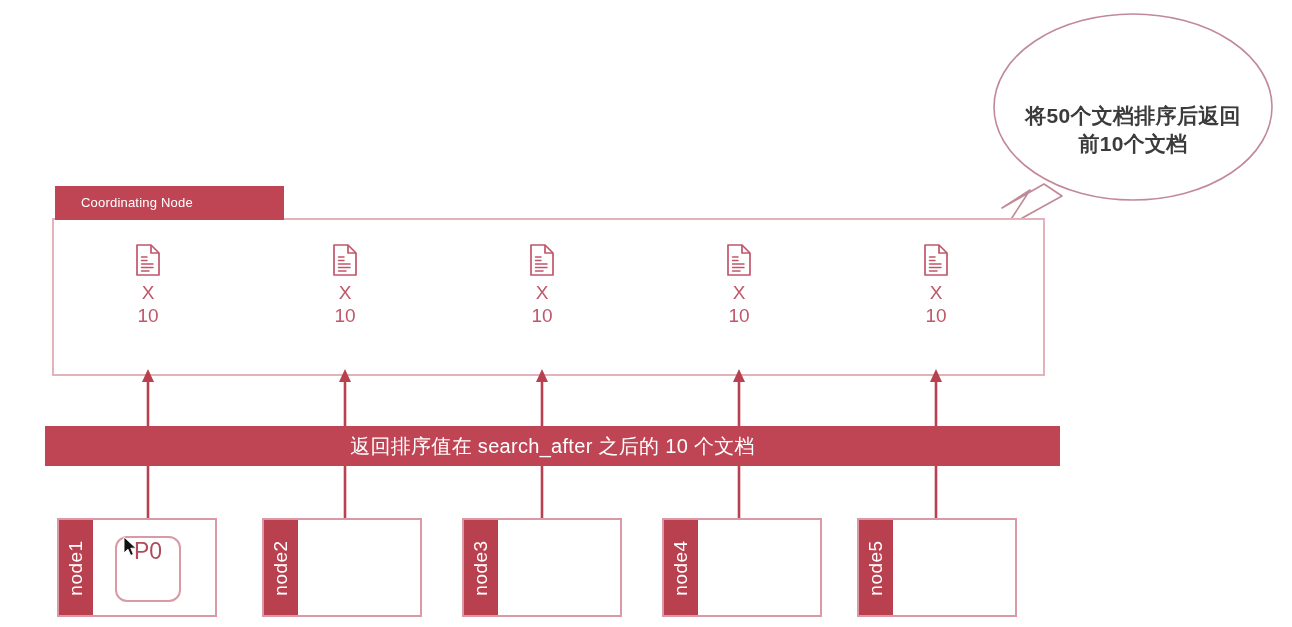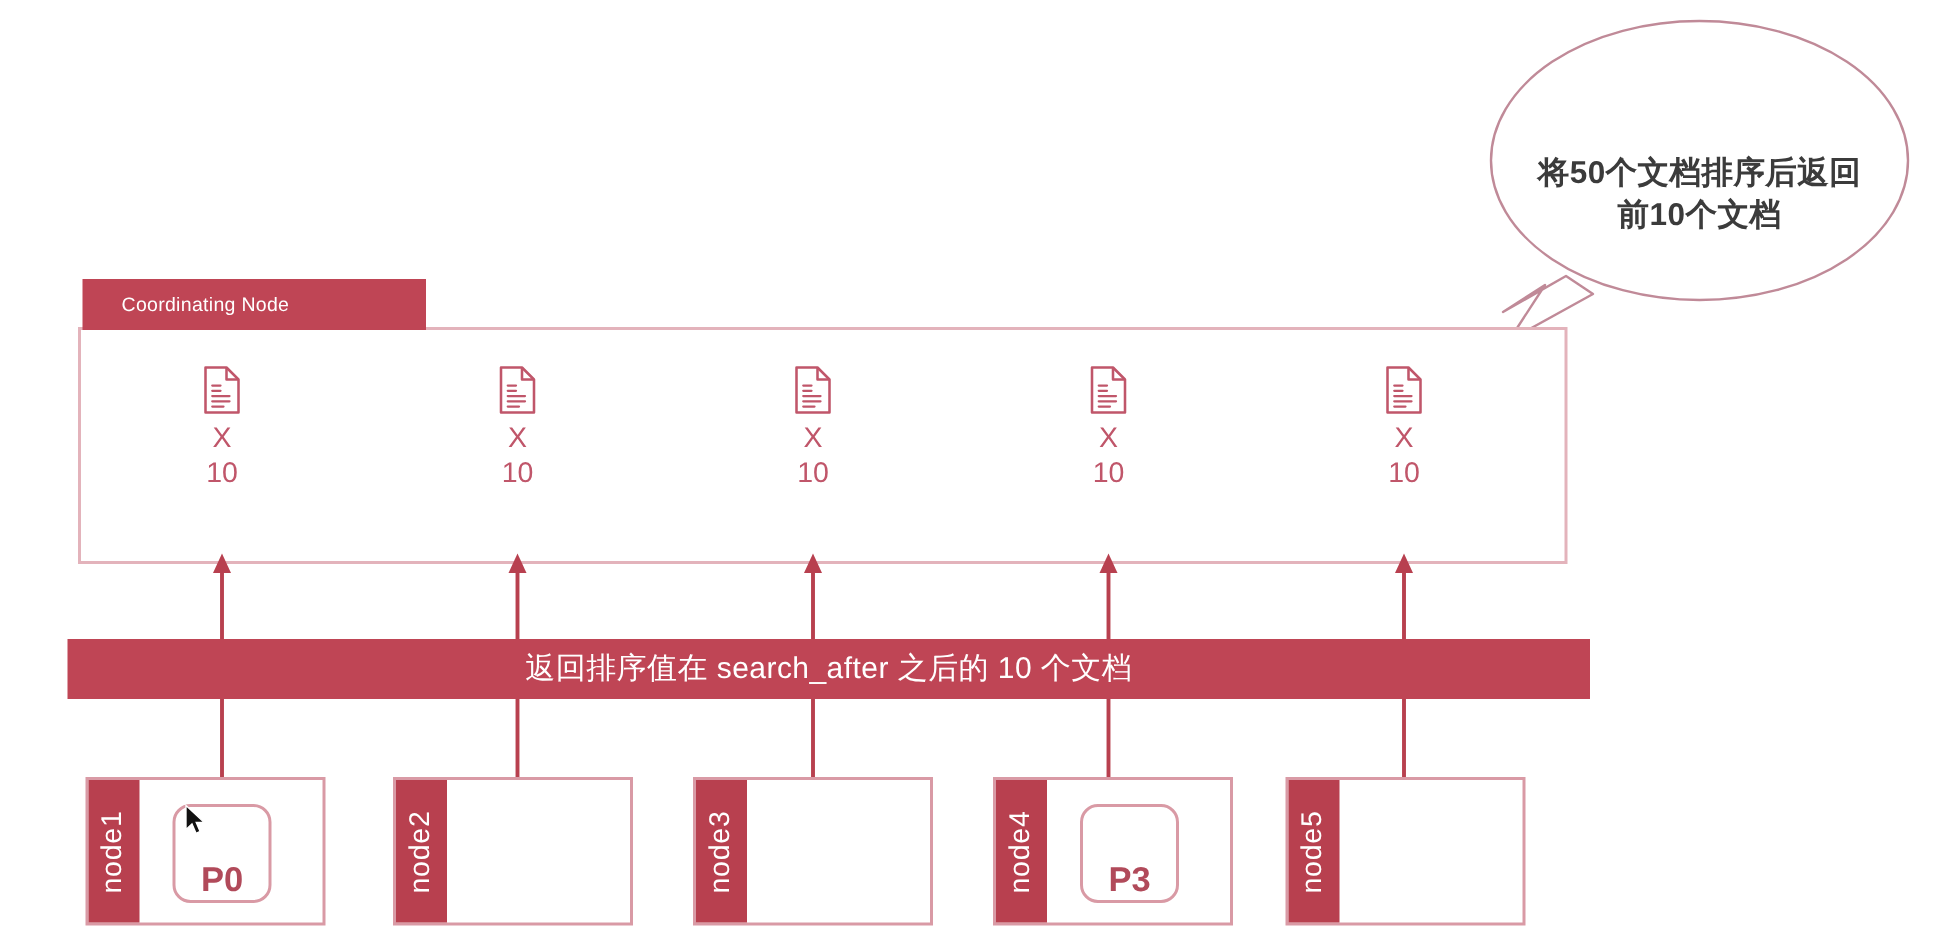--- a/index.html
+++ b/index.html
@@ -156,26 +156,25 @@
   .shard-box {
     position: absolute;
     left: 56px;
     top: 16px;
     width: 66px;
     height: 66px;
     border: 2px solid #d99aa5;
     border-radius: 12px;
     box-sizing: border-box;
     display: flex;
-    align-items: flex-end;
+    align-items: flex-start;
     justify-content: center;
     color: #b14a5a;
     font-size: 23px;
     background: #ffffff;
-    font-weight: bold;
   }
 
   
   #mouse-cursor {
     position: absolute;
     left: 123px;
     top: 536px;
     z-index: 20;
     pointer-events: none;
   }
@@ -287,23 +286,20 @@
       </div>
       <div class="node-box" style="left: 462px;">
         <div class="node-label">
           <span>node3</span>
         </div>
       </div>
       <div class="node-box" style="left: 662px;">
         <div class="node-label">
           <span>node4</span>
         </div>
-        <div class="shard-box">
-          <span>P3</span>
-        </div>
       </div>
       <div class="node-box" style="left: 857px;">
         <div class="node-label">
           <span>node5</span>
         </div>
       </div>
     </div>
 
   <div id="mouse-cursor" style="left: 123px; top: 536px;">
     <svg width="16" height="22" viewBox="0 0 16 22">

